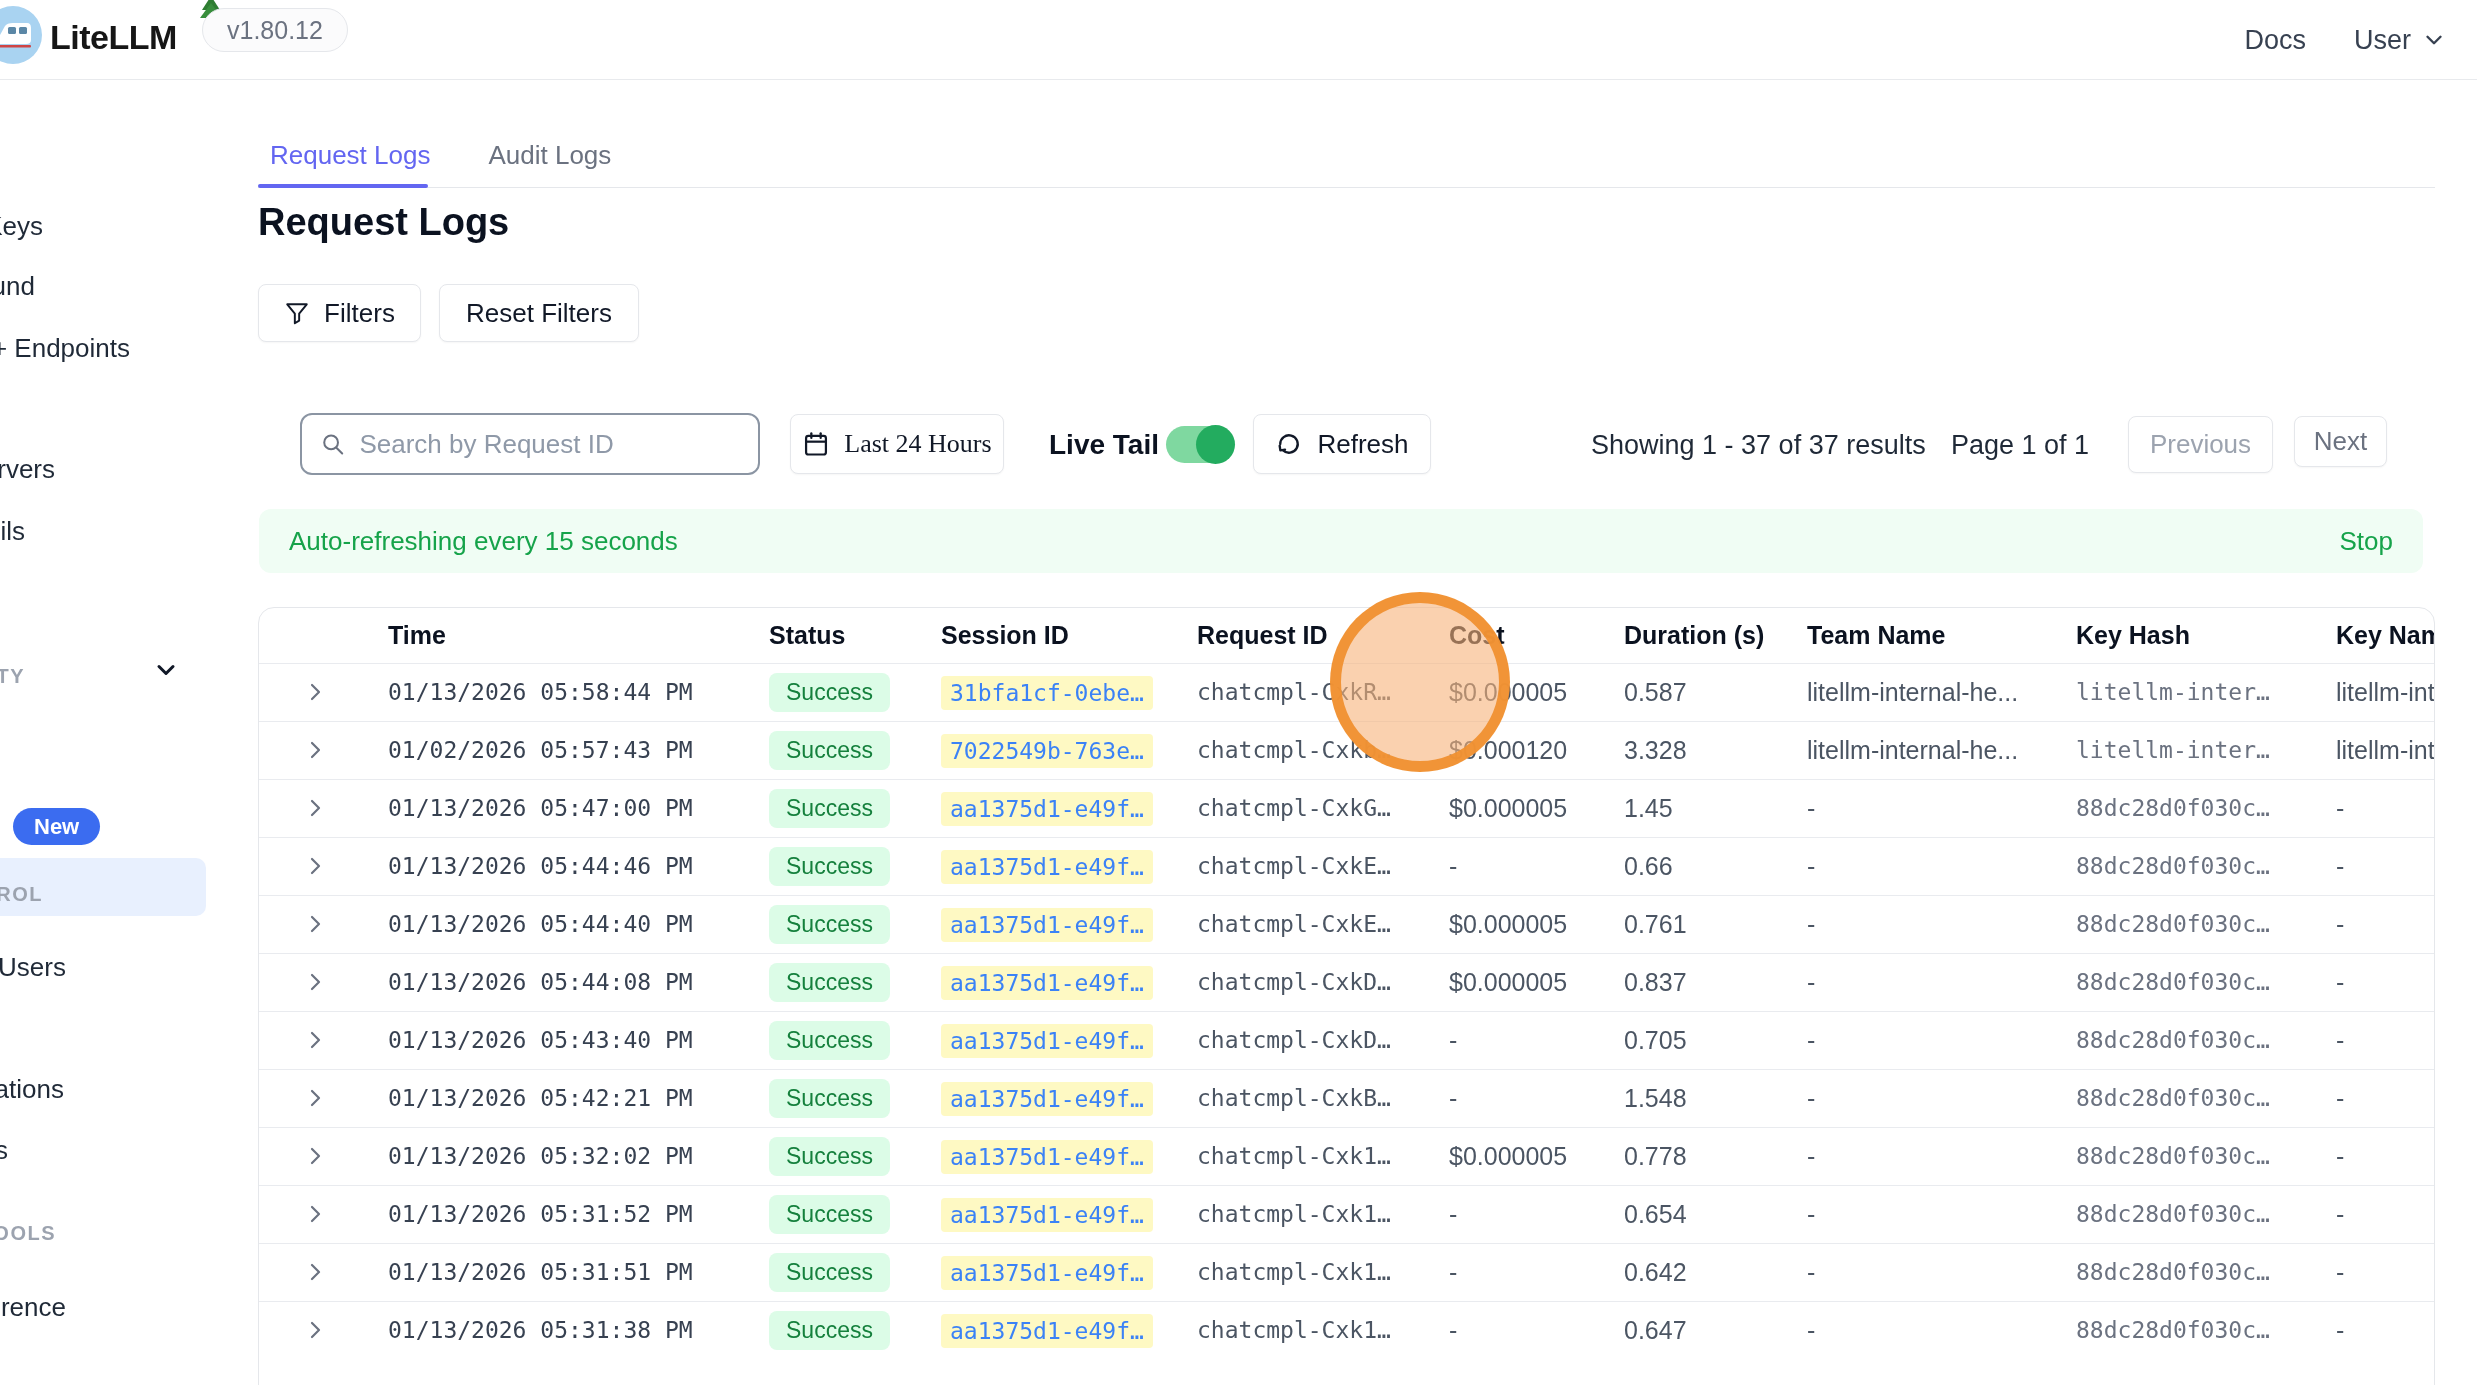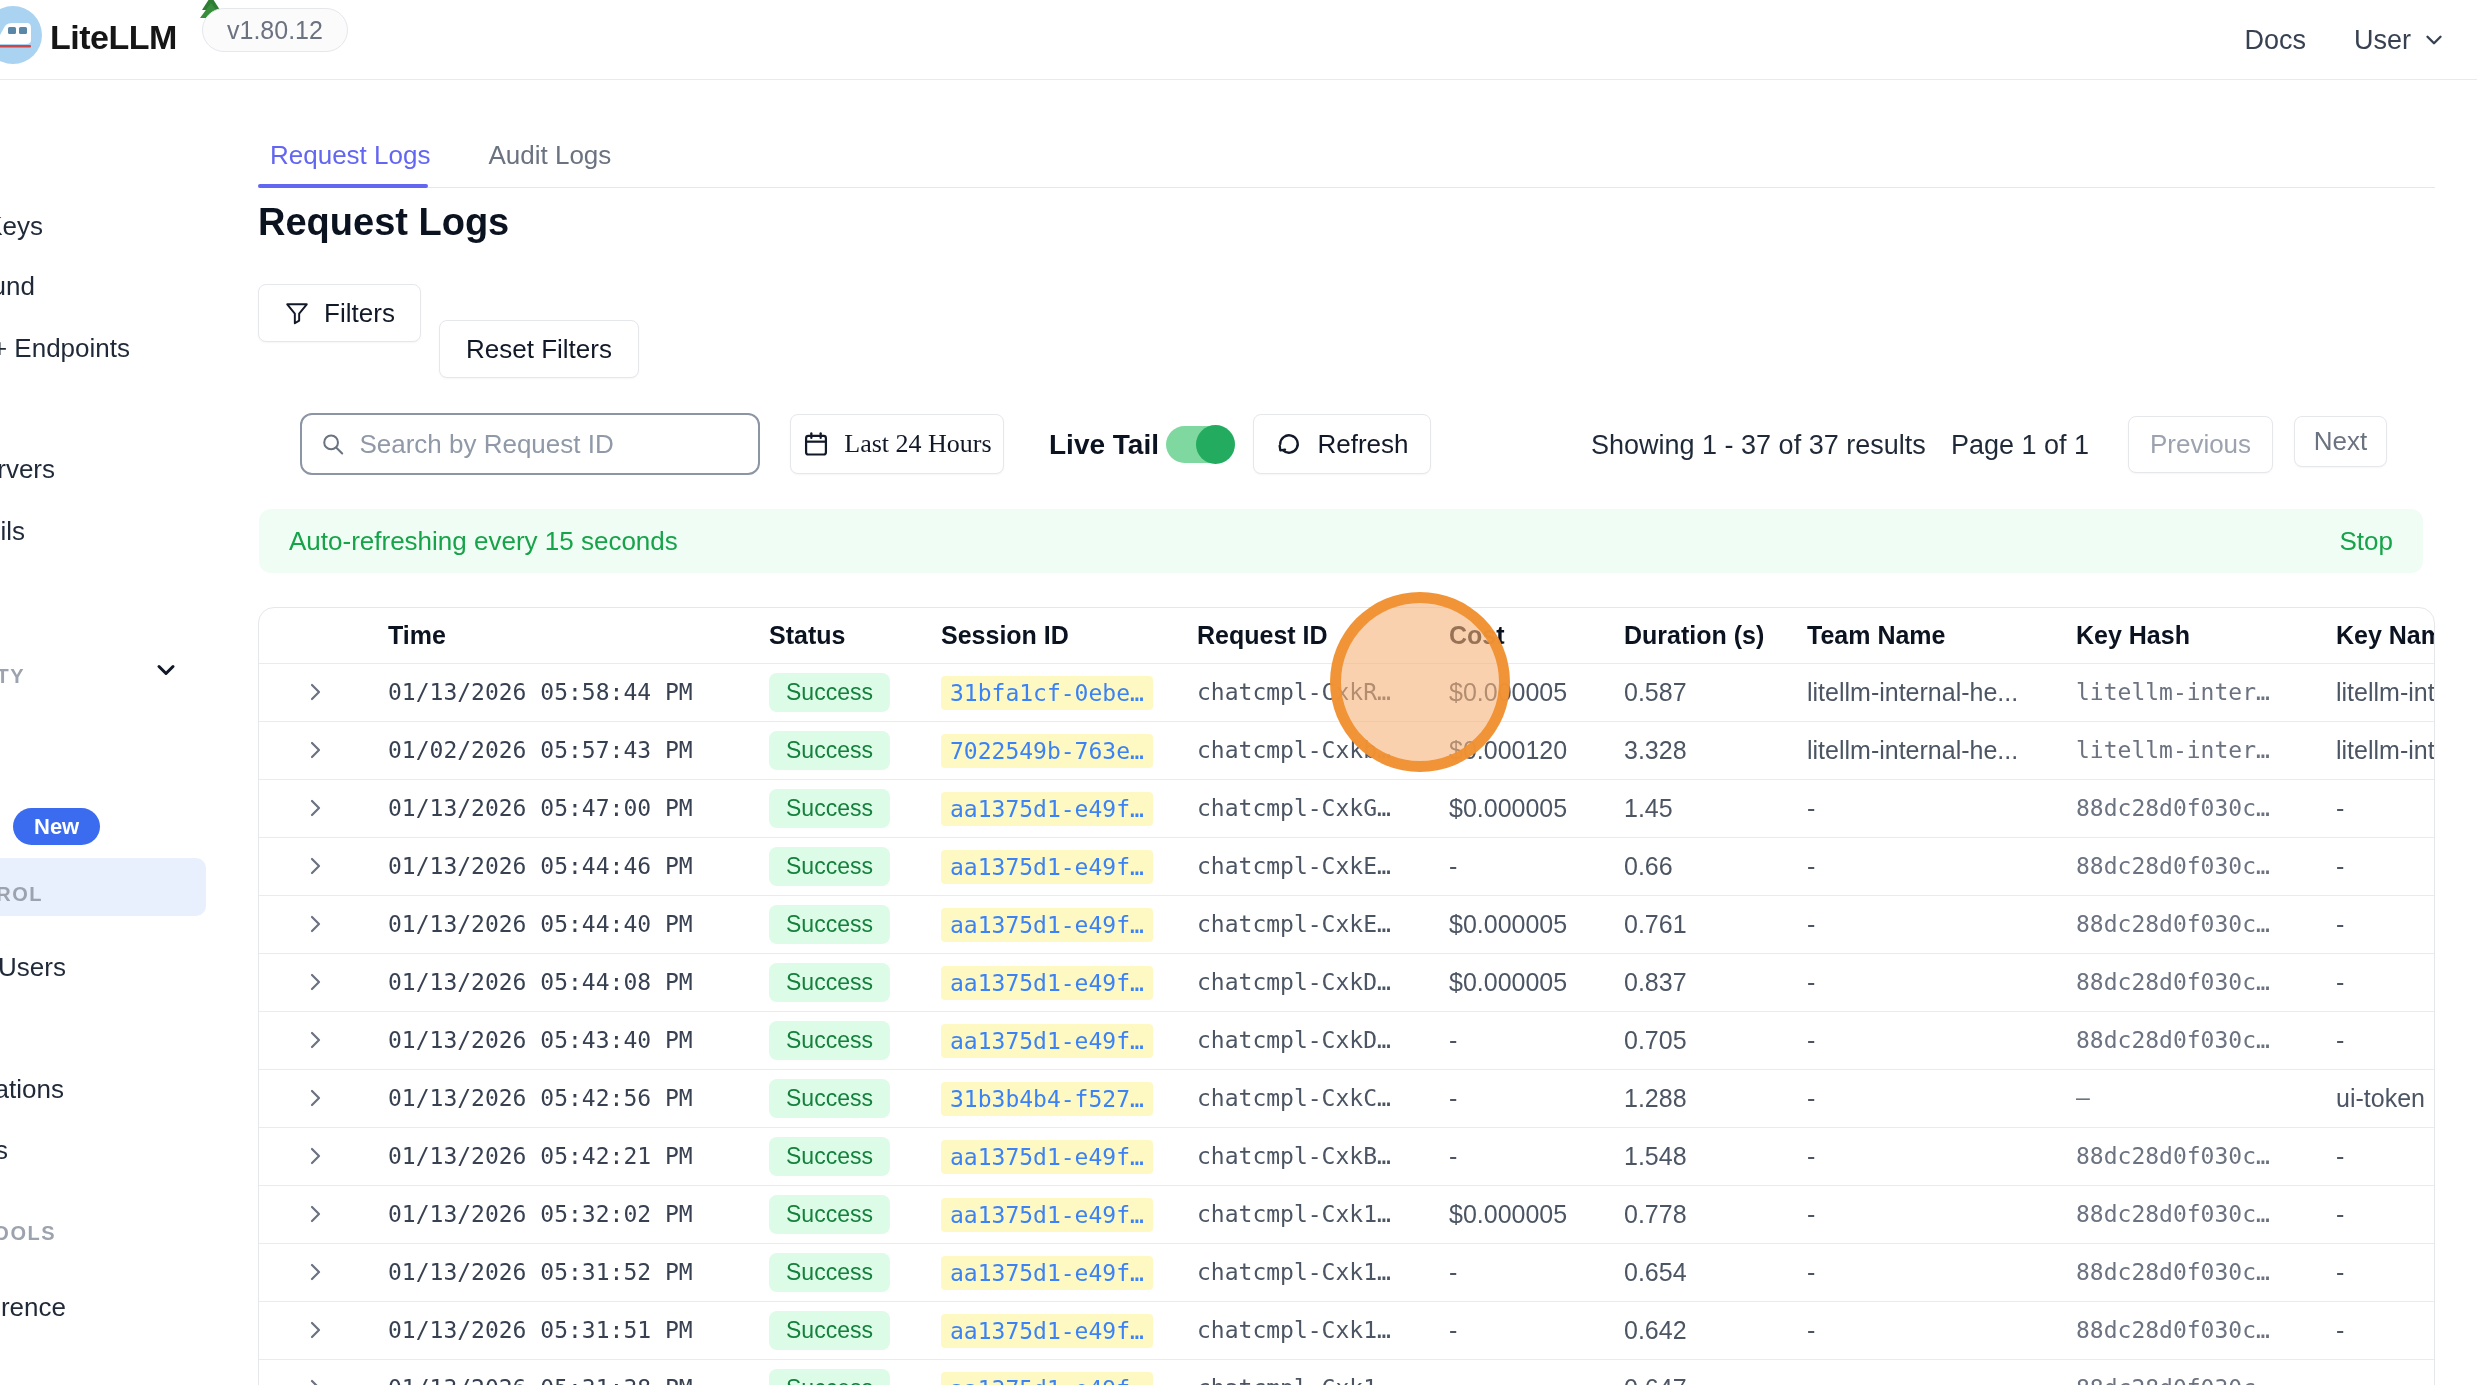--- a/index.html
+++ b/index.html
@@ -40,21 +40,21 @@
   .tab.active { color:#6366f1; }
   .tab.inactive { color:#6b7280; margin-left:34px; }
   .tab-underline { position:absolute; left:258px; top:184px; width:170px; height:4px;
     background:#6366f1; border-radius:2px; z-index:2; }
   .page-title { position:absolute; left:258px; top:201px; font-size:38px; font-weight:bold; color:#0b1220; }
 
   .btn { display:flex; align-items:center; justify-content:center; gap:14px;
     background:#fff; border:1px solid #e5e7eb; border-radius:8px; font-size:26px;
     color:#111827; cursor:pointer; box-shadow:0 1px 2px rgba(0,0,0,0.04); }
   .filters-btn { position:absolute; left:258px; top:284px; width:163px; height:58px; }
-  .reset-btn   { position:absolute; left:439px; top:284px; width:200px; height:58px;margin-top:36px; }
+  .reset-btn   { position:absolute; left:439px; top:284px; width:200px; height:58px; }
 
   
   .search-box { position:absolute; left:300px; top:413px; width:460px; height:62px;
     border:2px solid #8b95a3; border-radius:12px; background:#fff;
     display:flex; align-items:center; padding:2px 18px; gap:14px; }
   .search-box input { border:none; outline:none; font-size:26px; color:#111827; width:100%;
     font-family:"Liberation Sans", sans-serif; }
   .search-box input::placeholder { color:#8f99a8; }
   .range-btn   { position:absolute; left:790px;  top:414px; width:214px; height:60px;font-family:Liberation Serif, serif; }
   .livetail-label { position:absolute; left:1049px; top:429px; font-size:28px; font-weight:600; color:#0b1220; }
@@ -375,38 +375,20 @@
       <td><span class="status-badge">Success</span></td>
       <td><span class="session-link">aa1375d1-e49f…</span></td>
       <td class="c-req">chatcmpl-CxkD…</td>
       <td class="c-cost">-</td>
       <td class="c-dur">0.705</td>
       <td class="c-team">-</td>
       <td class="c-hash">88dc28d0f030c…</td>
       <td class="c-keyname">-</td>
     </tr>
 
-    <tr>
-      <td>
-              <span class="expander">
-        <svg width="24" height="24" viewBox="0 0 24 24">
-          <polyline points="9,5 16,12 9,19" fill="none" stroke="#6b7280" stroke-width="2.2" stroke-linecap="round" stroke-linejoin="round"></polyline>
-        </svg>
-              </span>
-            </td>
-      <td class="c-time">01/13/2026 05:42:56 PM</td>
-      <td><span class="status-badge">Success</span></td>
-      <td><span class="session-link">31b3b4b4-f527…</span></td>
-      <td class="c-req">chatcmpl-CxkC…</td>
-      <td class="c-cost">-</td>
-      <td class="c-dur">1.288</td>
-      <td class="c-team">-</td>
-      <td class="c-hash">–</td>
-      <td class="c-keyname">ui-token</td>
-    </tr>
 
     <tr>
       <td>
               <span class="expander">
         <svg width="24" height="24" viewBox="0 0 24 24">
           <polyline points="9,5 16,12 9,19" fill="none" stroke="#6b7280" stroke-width="2.2" stroke-linecap="round" stroke-linejoin="round"></polyline>
         </svg>
               </span>
             </td>
       <td class="c-time">01/13/2026 05:42:21 PM</td>

